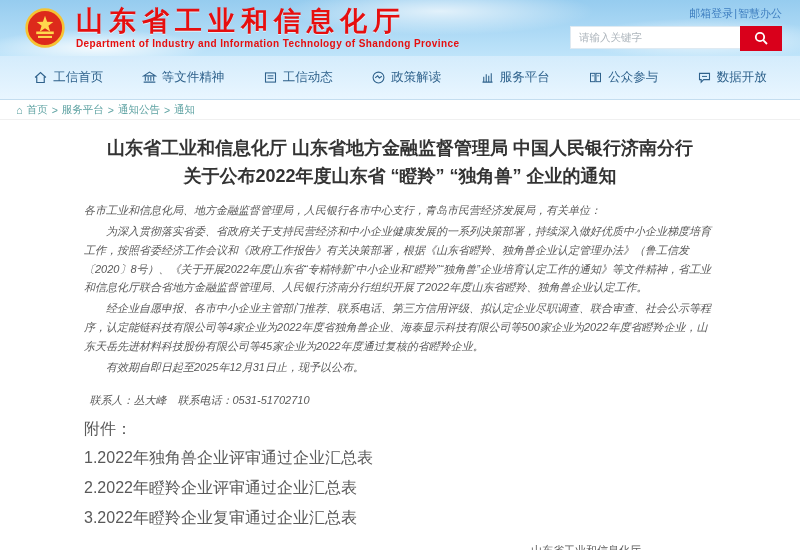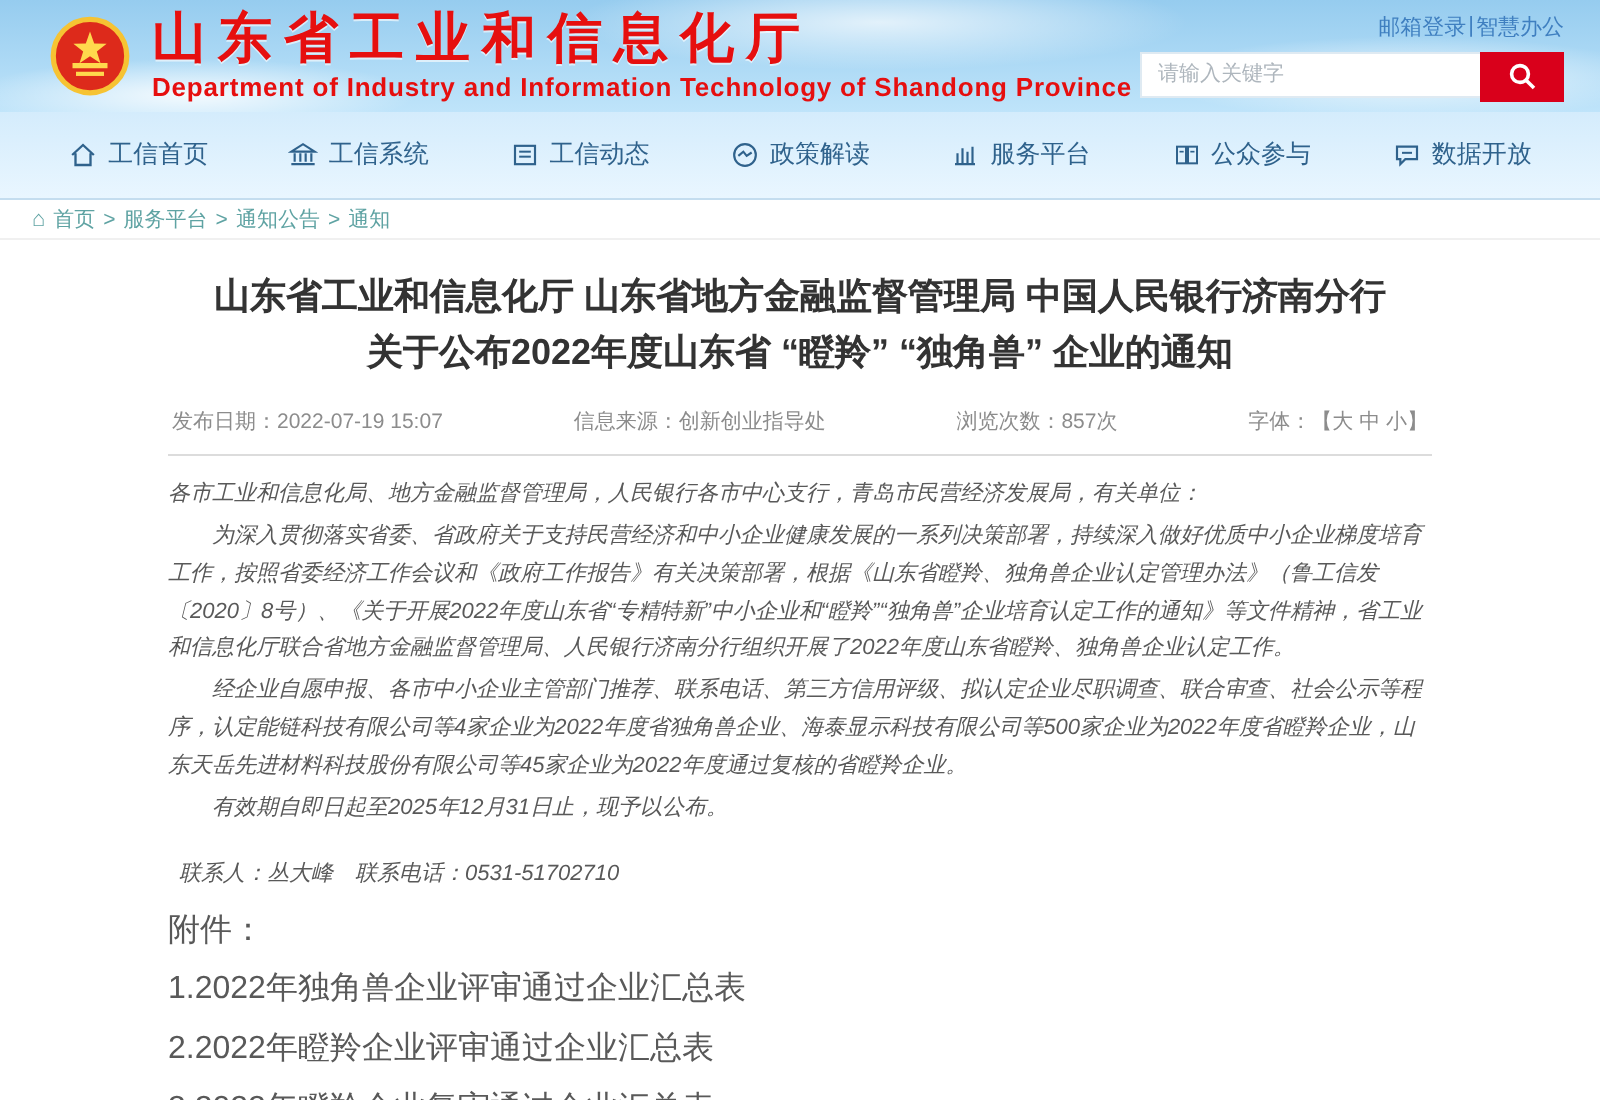--- a/index.html
+++ b/index.html
@@ -15,21 +15,21 @@
       radial-gradient(ellipse 180px 30px at 88% 70%, rgba(255,255,255,.75), transparent 70%),
       linear-gradient(180deg,#96ccef 0%,#bfe4fa 100%);
   }
   .emblem { width:42px; height:42px; flex:0 0 auto; }
   .brand { margin-left:10px; }
   .brand-title {
     font-family:"Liberation Serif","DejaVu Serif",serif;
     font-size:27px; font-weight:bold; color:#e60f0f; letter-spacing:6px; line-height:1;
     text-shadow:0 1px 0 rgba(255,255,255,.6);
   }
-  .brand-sub { font-size:13px; font-weight:bold; color:#e60f0f; margin-top:3px; letter-spacing:.4px; }
+  .brand-sub { font-size:10px; font-weight:bold; color:#e60f0f; margin-top:3px; letter-spacing:.4px; }
   .header-right { margin-left:auto; display:flex; flex-direction:column; align-items:flex-end; gap:5px; }
   .top-links { font-size:11px; color:#3f7fc0; display:flex; gap:1px; align-items:center; }
   .top-links .lnk { cursor:pointer; }
   .searchbar { display:flex; align-items:flex-start; }
   .search-input {
     width:170px; height:23px; border:1px solid #dfeaf2; border-right:none; background:#fff;
     font-size:10.5px; padding:0 8px; color:#333; outline:none;
   }
   .search-input::placeholder { color:#aeb6bd; }
   .search-btn {
@@ -114,21 +114,21 @@
   <div class="nav-item">
     <svg width="15" height="15" viewBox="0 0 18 18">
       <path d="M2.5 9 L9 3 L15.5 9 M4.5 8 V15 H13.5 V8" fill="none" stroke="#2f628c" stroke-width="1.4"></path>
     </svg>
     <span>工信首页</span>
   </div>
   <div class="nav-item">
     <svg width="15" height="15" viewBox="0 0 18 18">
       <path d="M2 7 L9 2.5 L16 7 Z M4 8 V13 M7.4 8 V13 M10.6 8 V13 M14 8 V13 M2 14.5 H16" fill="none" stroke="#2f628c" stroke-width="1.3"></path>
     </svg>
-    <span>工信系统</span>
+    <span>等文件精神</span>
   </div>
   <div class="nav-item">
     <svg width="15" height="15" viewBox="0 0 18 18">
       <rect x="3" y="3.5" width="12" height="11" fill="none" stroke="#2f628c" stroke-width="1.3"></rect>
       <line x1="5.5" y1="7" x2="12.5" y2="7" stroke="#2f628c" stroke-width="1.2"></line>
       <line x1="5.5" y1="10" x2="12.5" y2="10" stroke="#2f628c" stroke-width="1.2"></line>
     </svg>
     <span>工信动态</span>
   </div>
   <div class="nav-item">
@@ -172,34 +172,20 @@
   <span>&gt;</span>
   <span class="crumb">通知</span>
 </div>
 
 <div class="content">
   <div class="art-title">
     <div>山东省工业和信息化厅 山东省地方金融监督管理局 中国人民银行济南分行</div>
     <div>关于公布2022年度山东省 “瞪羚” “独角兽” 企业的通知</div>
   </div>
 
-  <div class="meta">
-    <span>
-      <span>发布日期：</span><span>2022-07-19 15:07</span>
-    </span>
-    <span>
-      <span>信息来源：</span><span>创新创业指导处</span>
-    </span>
-    <span>
-      <span>浏览次数：</span><span>857次</span>
-    </span>
-    <span>
-      <span>字体：</span><span class="font-opts">【大 中 小】</span>
-    </span>
-  </div>
 
   <div class="body-text">
     <p class="salutation">各市工业和信息化局、地方金融监督管理局，人民银行各市中心支行，青岛市民营经济发展局，有关单位：</p>
     <p class="indent">为深入贯彻落实省委、省政府关于支持民营经济和中小企业健康发展的一系列决策部署，持续深入做好优质中小企业梯度培育工作，按照省委经济工作会议和《政府工作报告》有关决策部署，根据《山东省瞪羚、独角兽企业认定管理办法》（鲁工信发〔2020〕8号）、《关于开展2022年度山东省“专精特新”中小企业和“瞪羚”“独角兽”企业培育认定工作的通知》等文件精神，省工业和信息化厅联合省地方金融监督管理局、人民银行济南分行组织开展了2022年度山东省瞪羚、独角兽企业认定工作。</p>
     <p class="indent">经企业自愿申报、各市中小企业主管部门推荐、联系电话、第三方信用评级、拟认定企业尽职调查、联合审查、社会公示等程序，认定能链科技有限公司等4家企业为2022年度省独角兽企业、海泰显示科技有限公司等500家企业为2022年度省瞪羚企业，山东天岳先进材料科技股份有限公司等45家企业为2022年度通过复核的省瞪羚企业。</p>
     <p class="indent">有效期自即日起至2025年12月31日止，现予以公布。</p>
     <p class="contact">联系人：丛大峰　联系电话：0531-51702710</p>
   </div>
 
   <div class="attachments">

